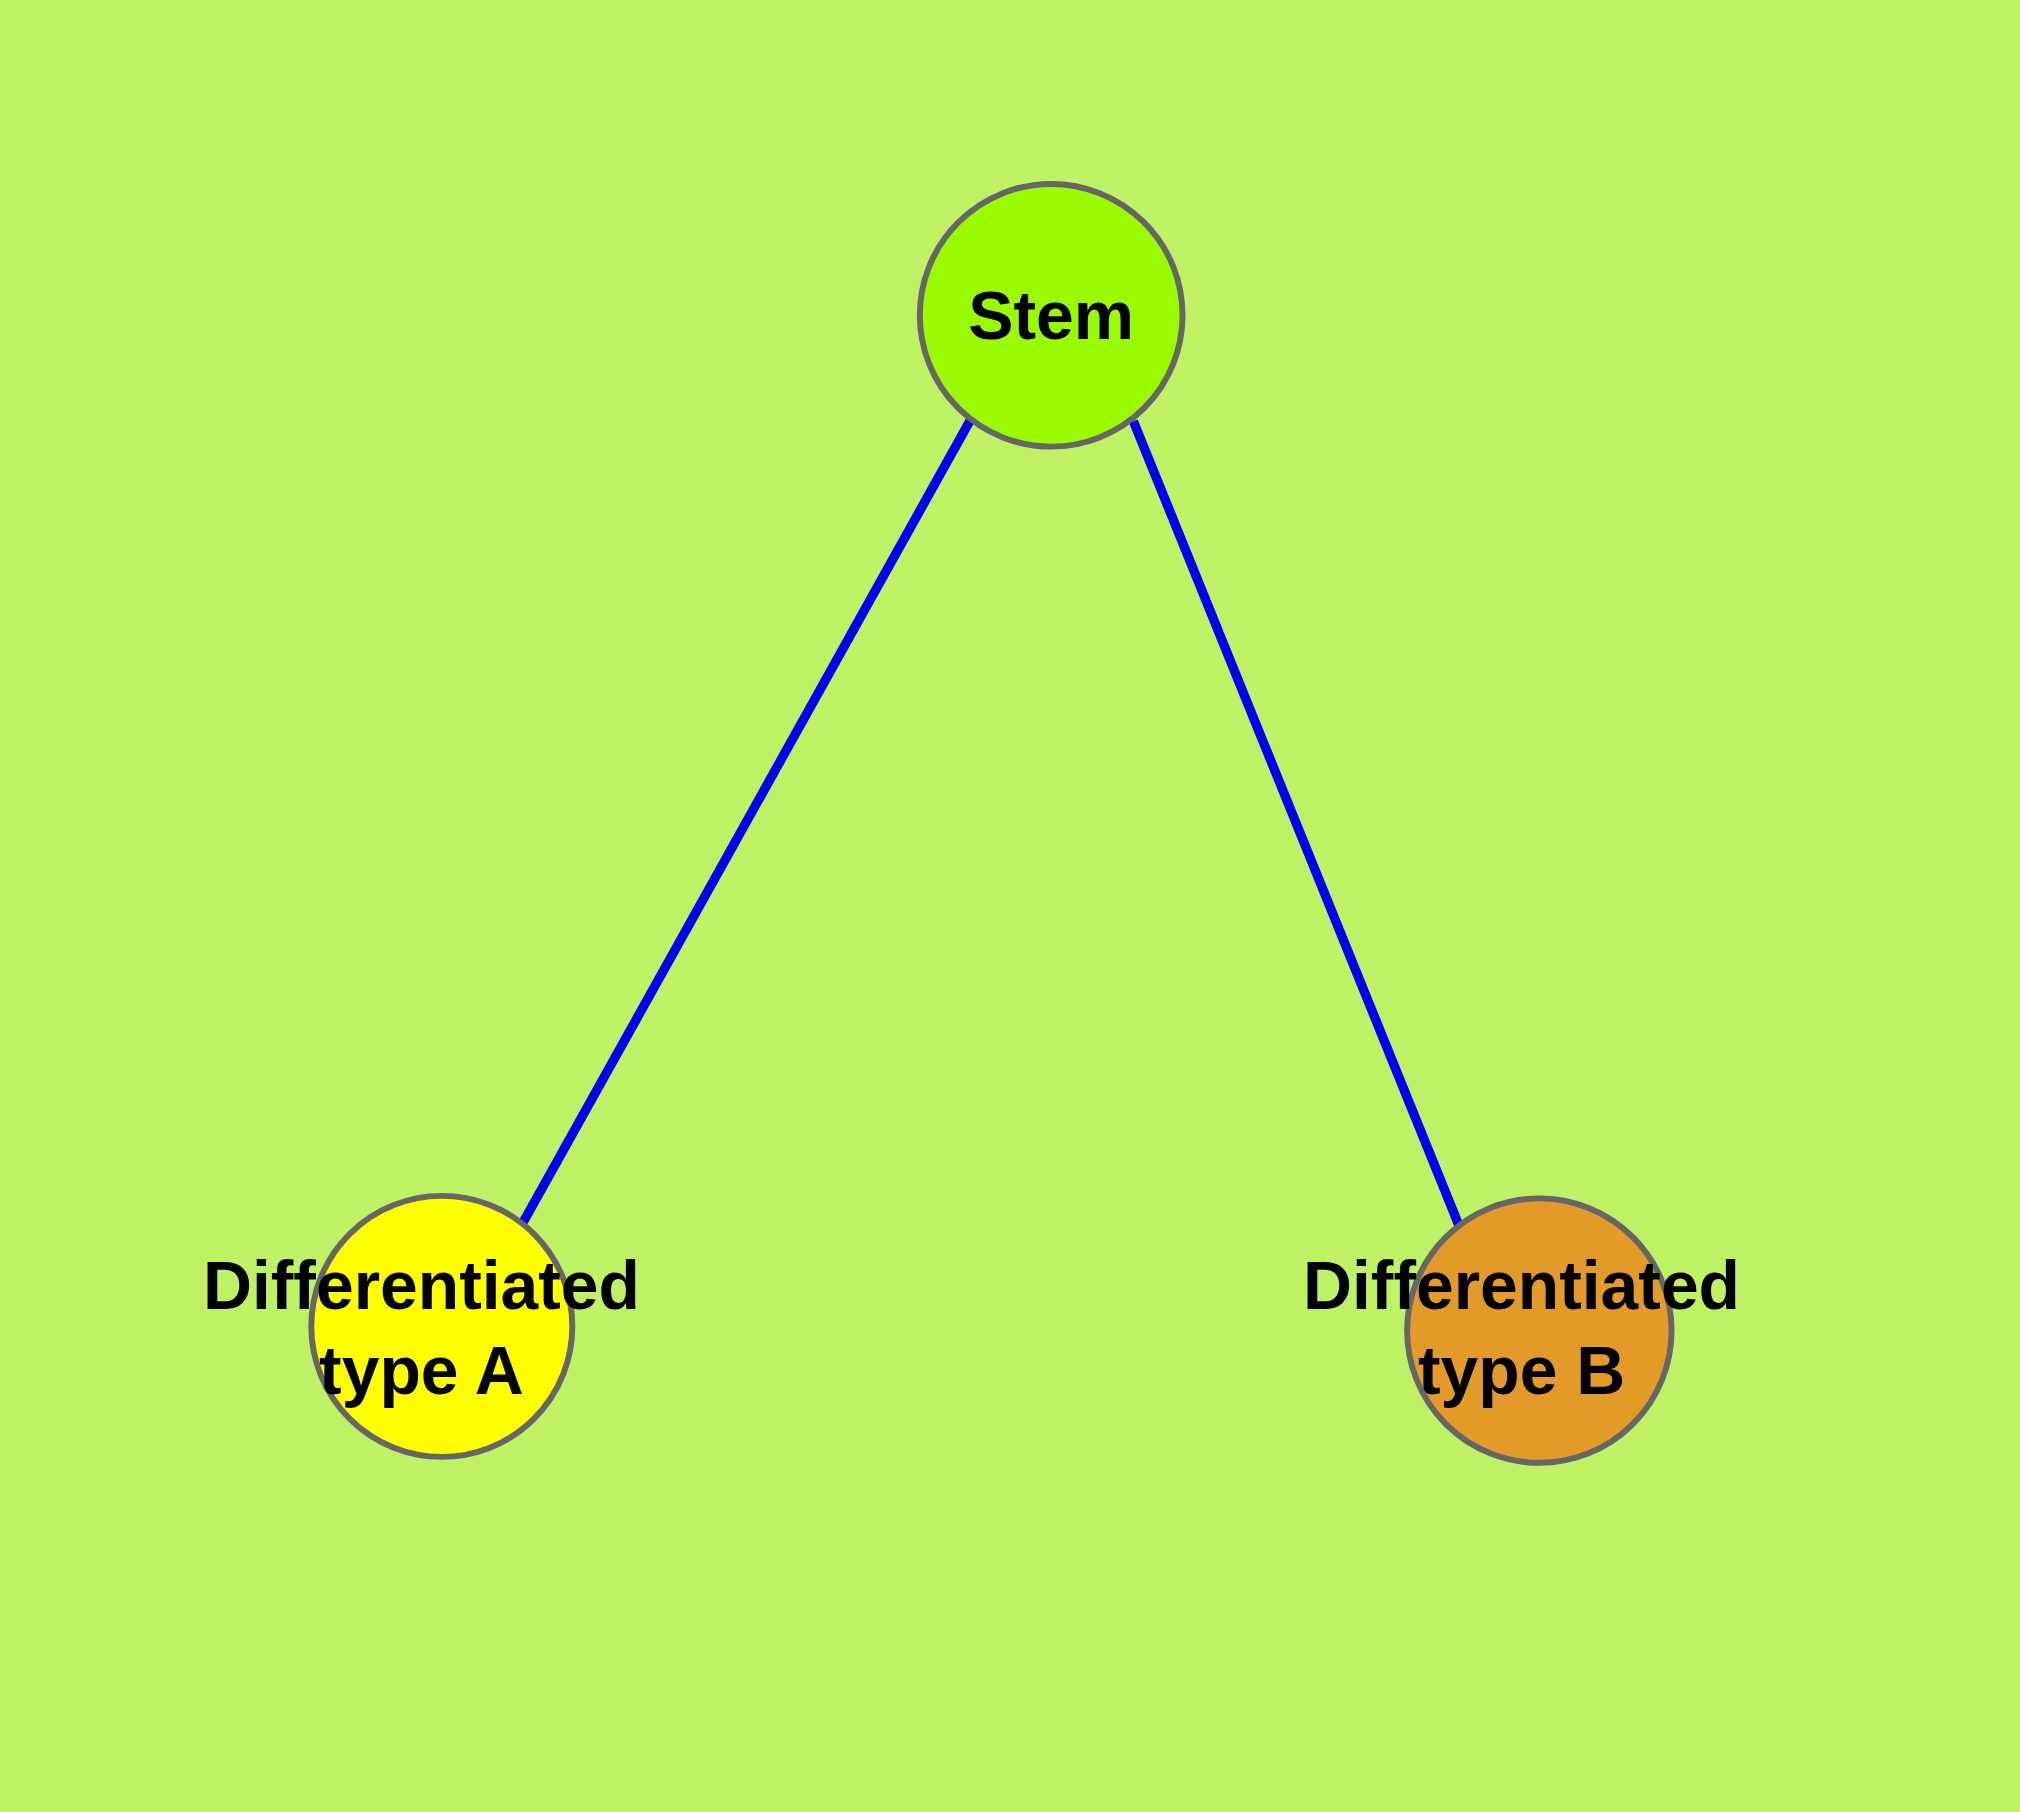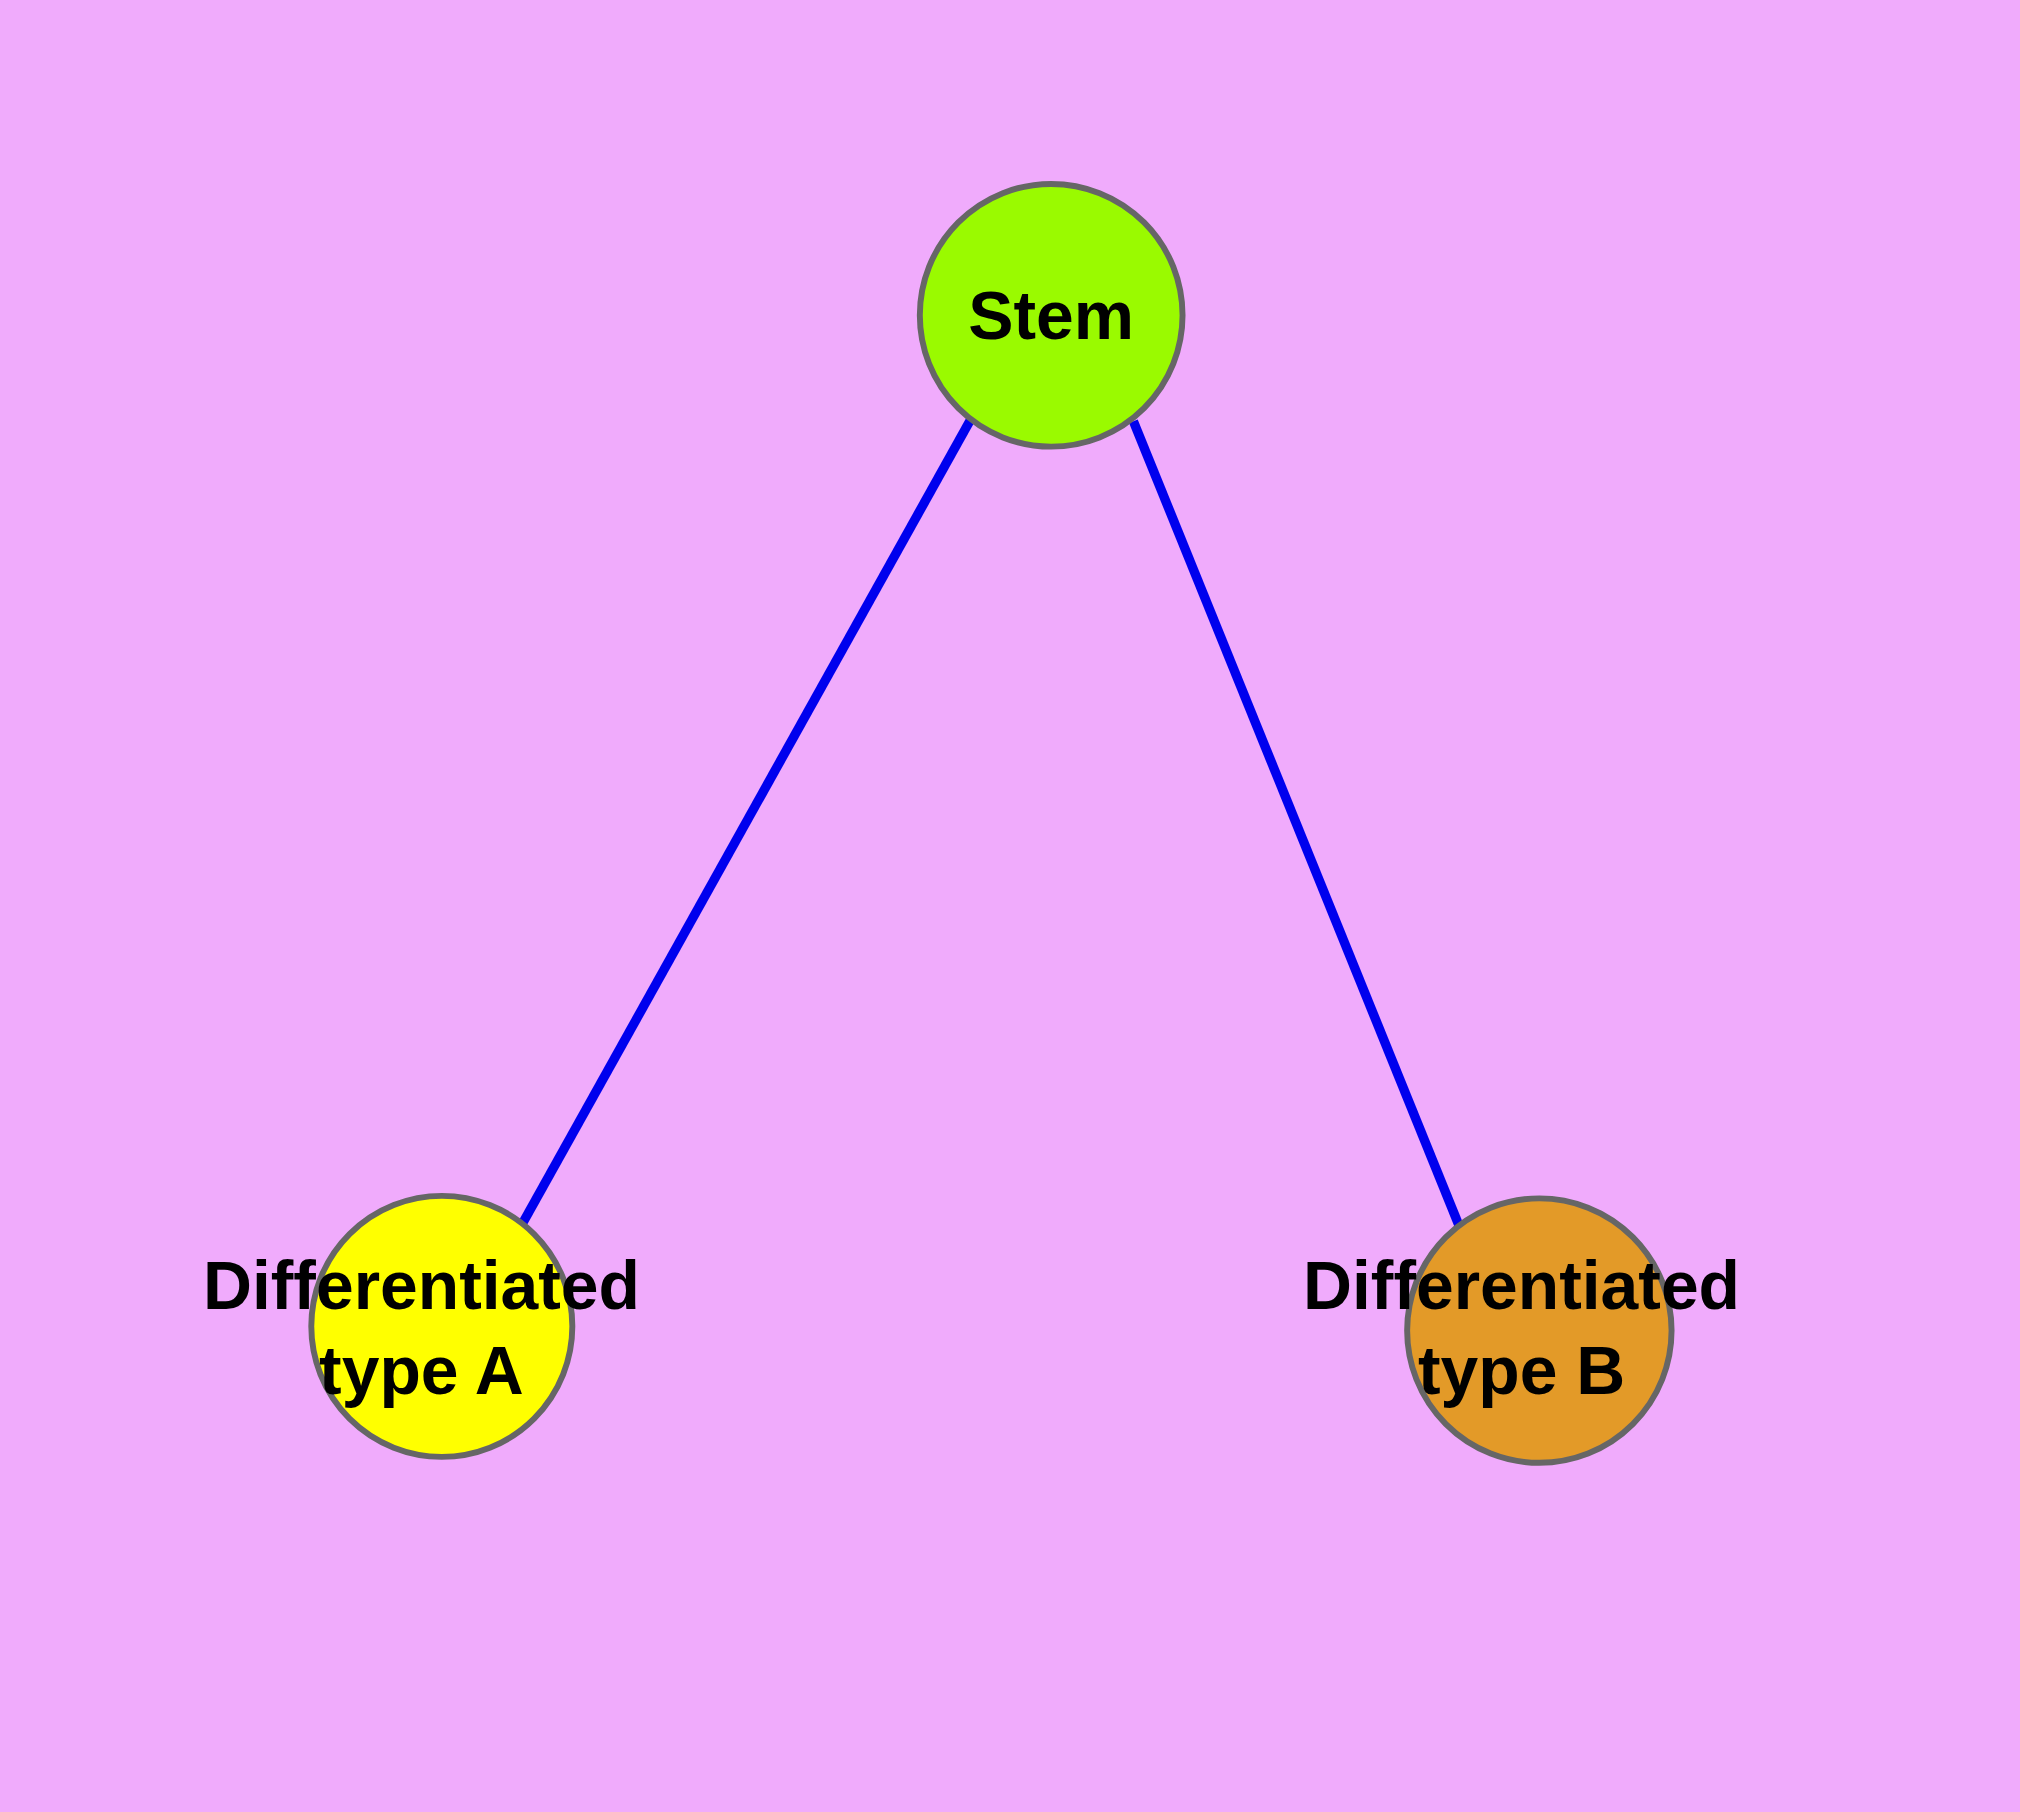--- a/index.html
+++ b/index.html
@@ -39,21 +39,21 @@
     fill: #000000;
     text-anchor: middle;
     dominant-baseline: auto;
     paint-order: normal;
     white-space: pre;
   }
 </style>
 </head>
 <body>
 
-<div id="stage" style="width: 2021px; height: 1812px; background: #f0abfc;">
+<div id="stage" style="width: 2021px; height: 1812px; background: #bef264;">
 
   <svg id="graph-svg" viewBox="0 0 2384 2138" style="width: 2021px; height: 1812px;">
       <line class="edge-line" x1="1337" y1="497" x2="1722" y2="1448" stroke="#0000ee" stroke-width="11"></line>
       <line class="edge-line" x1="1145" y1="495" x2="616" y2="1444" stroke="#0000ee" stroke-width="11"></line>
 
     <g>
       <circle class="node-circle" cx="1240" cy="372" r="155" fill="#9afa00" stroke="#666666" stroke-width="7"></circle>
       <text class="node-label" x="1240" y="400" fill="#000000" font-size="80">Stem</text>
     </g>
 

